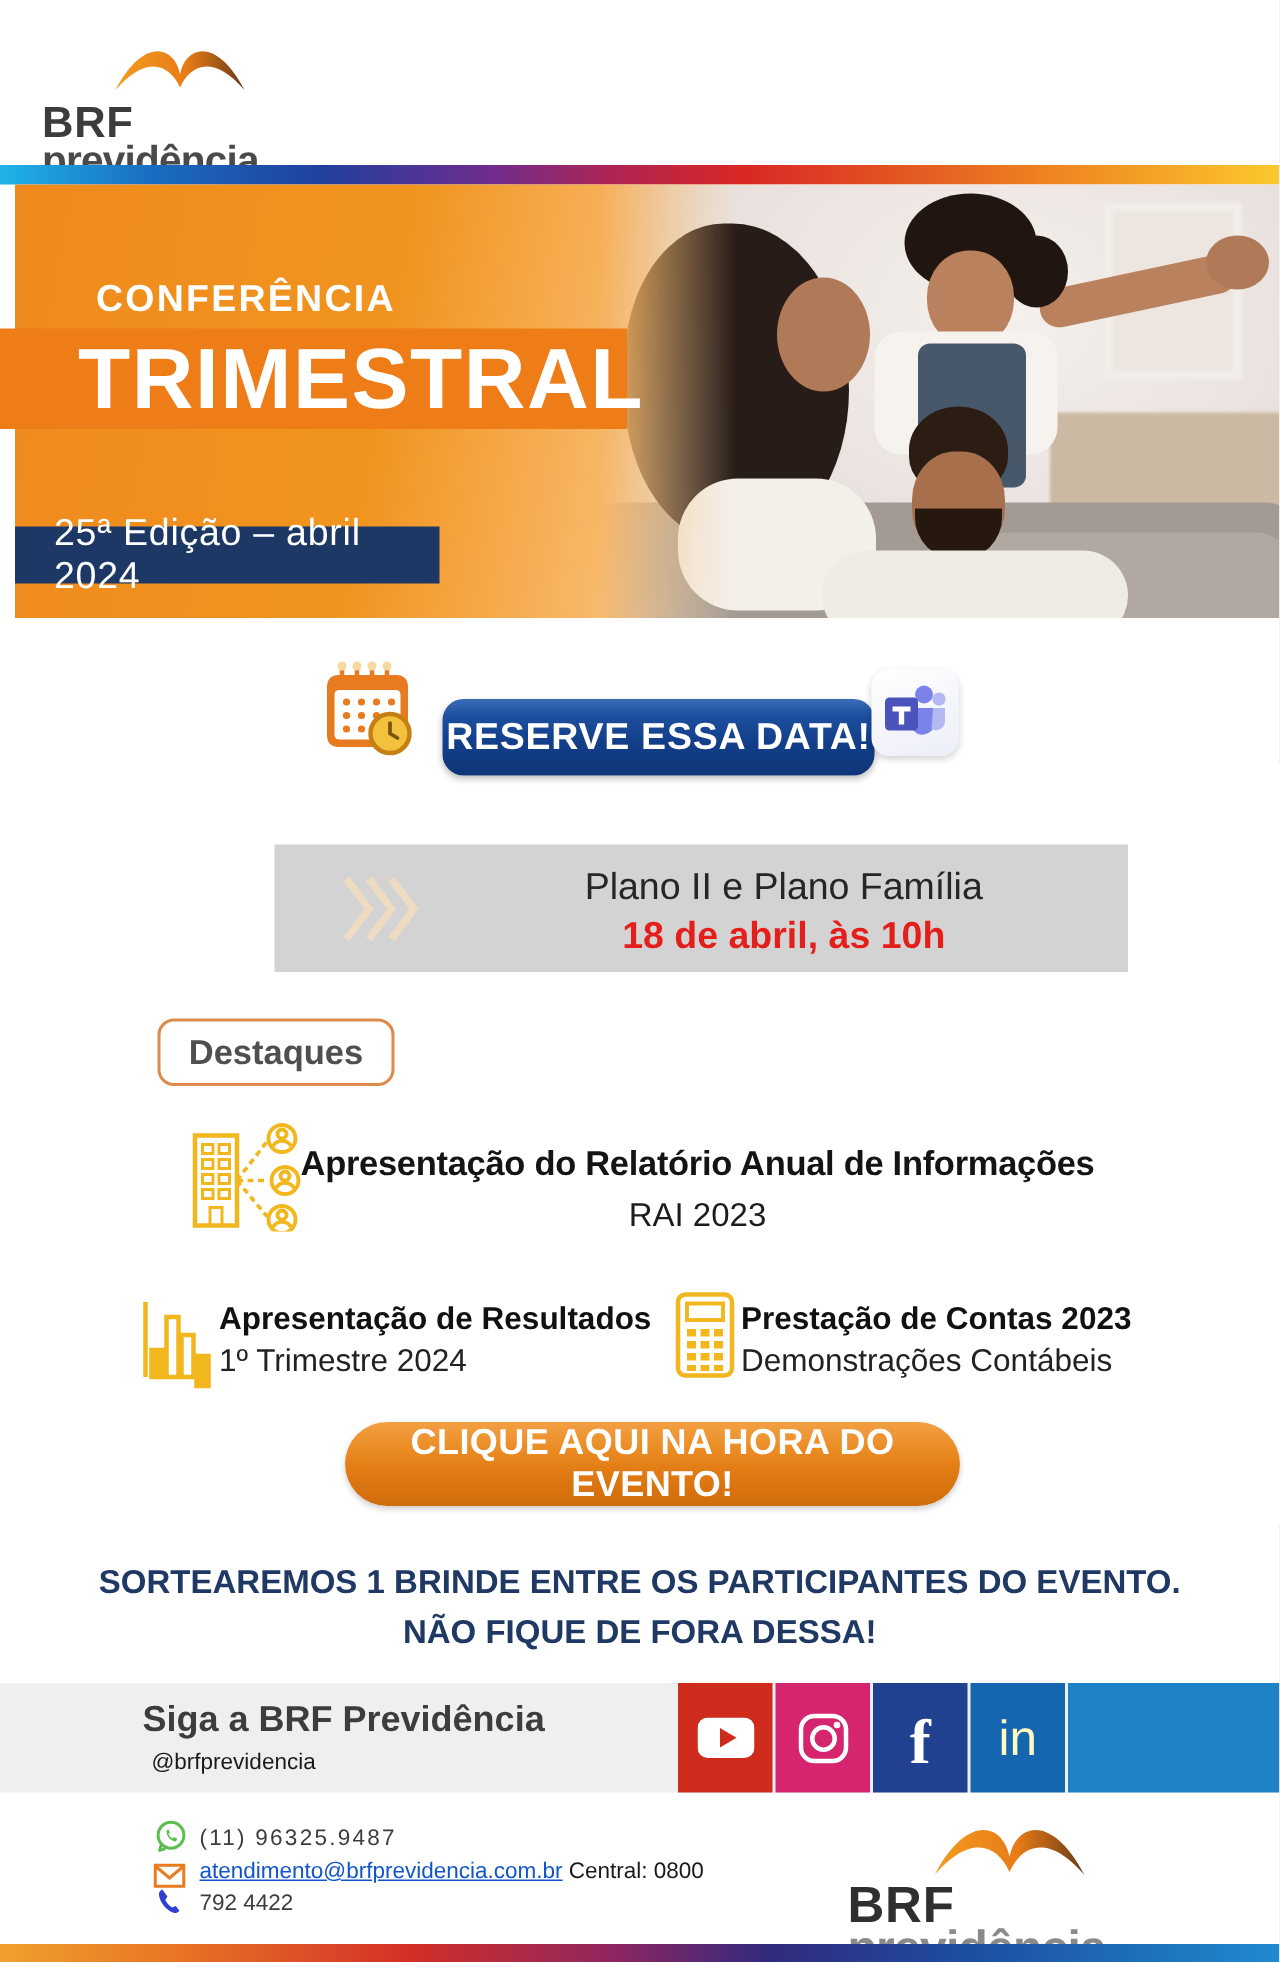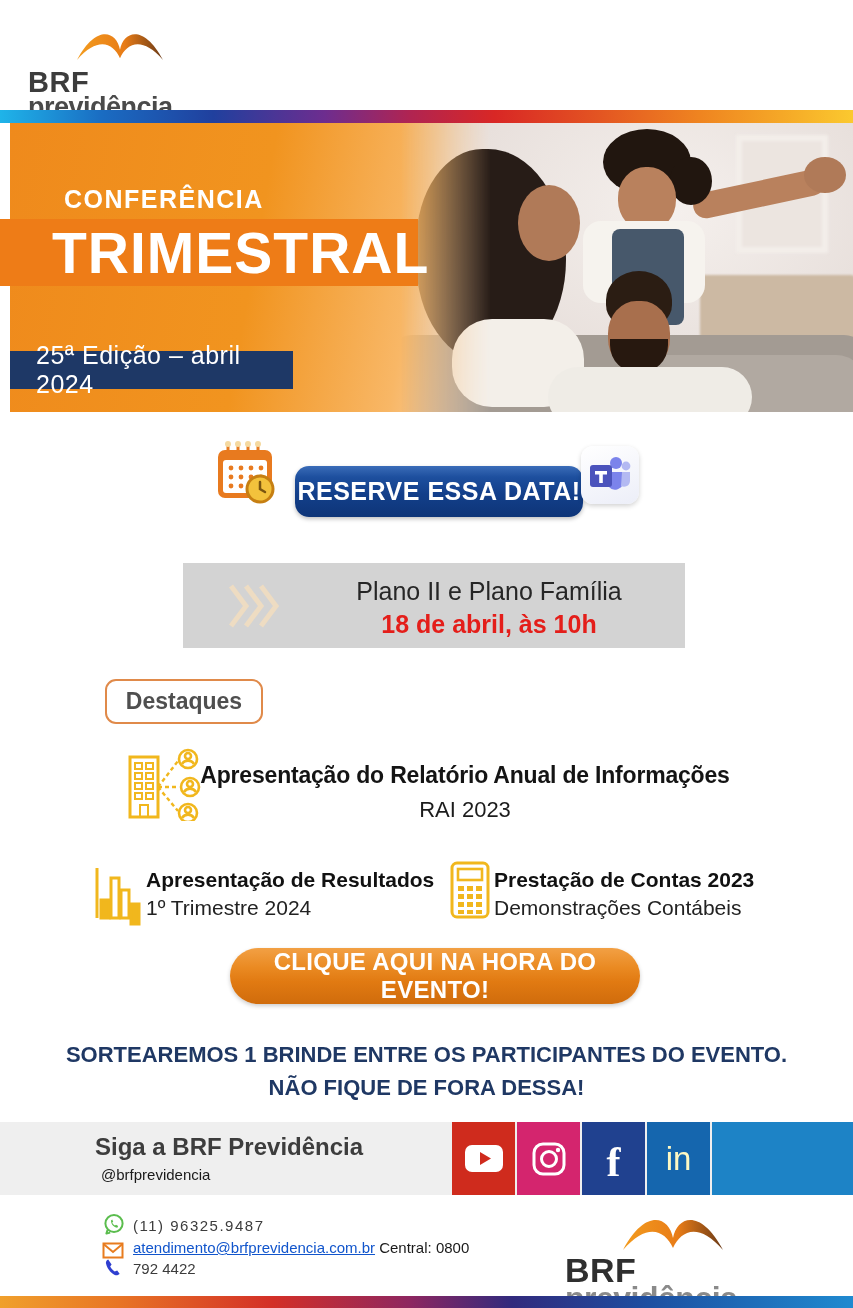--- a/index.html
+++ b/index.html
@@ -100,21 +100,21 @@
   }
   .teams-icon {
     left:581px; top:446px; width:58px; height:58px; border-radius:12px;
     background:linear-gradient(160deg,#ffffff 0%,#eceef8 100%);
     box-shadow:0 2px 5px rgba(0,0,0,.18);
     display:flex; align-items:center; justify-content:center;
   }
 
   
   .session-box {
-    left:183px; top:563px; width:502px; height:85px; background:#d3d3d3;
+    left:183px; top:563px; width:569px; height:85px; background:#d3d3d3;
   }
   .session-chevrons { position:absolute; left:44px; top:20px; }
   .session-plans {
     position:absolute; left:120px; right:10px; top:14px; text-align:center;
     color:#262626; font-size:25px;
   }
   .session-date {
     position:absolute; left:120px; right:10px; top:47px; text-align:center;
     color:#e41e1a; font-size:25px; font-weight:600;
   }

